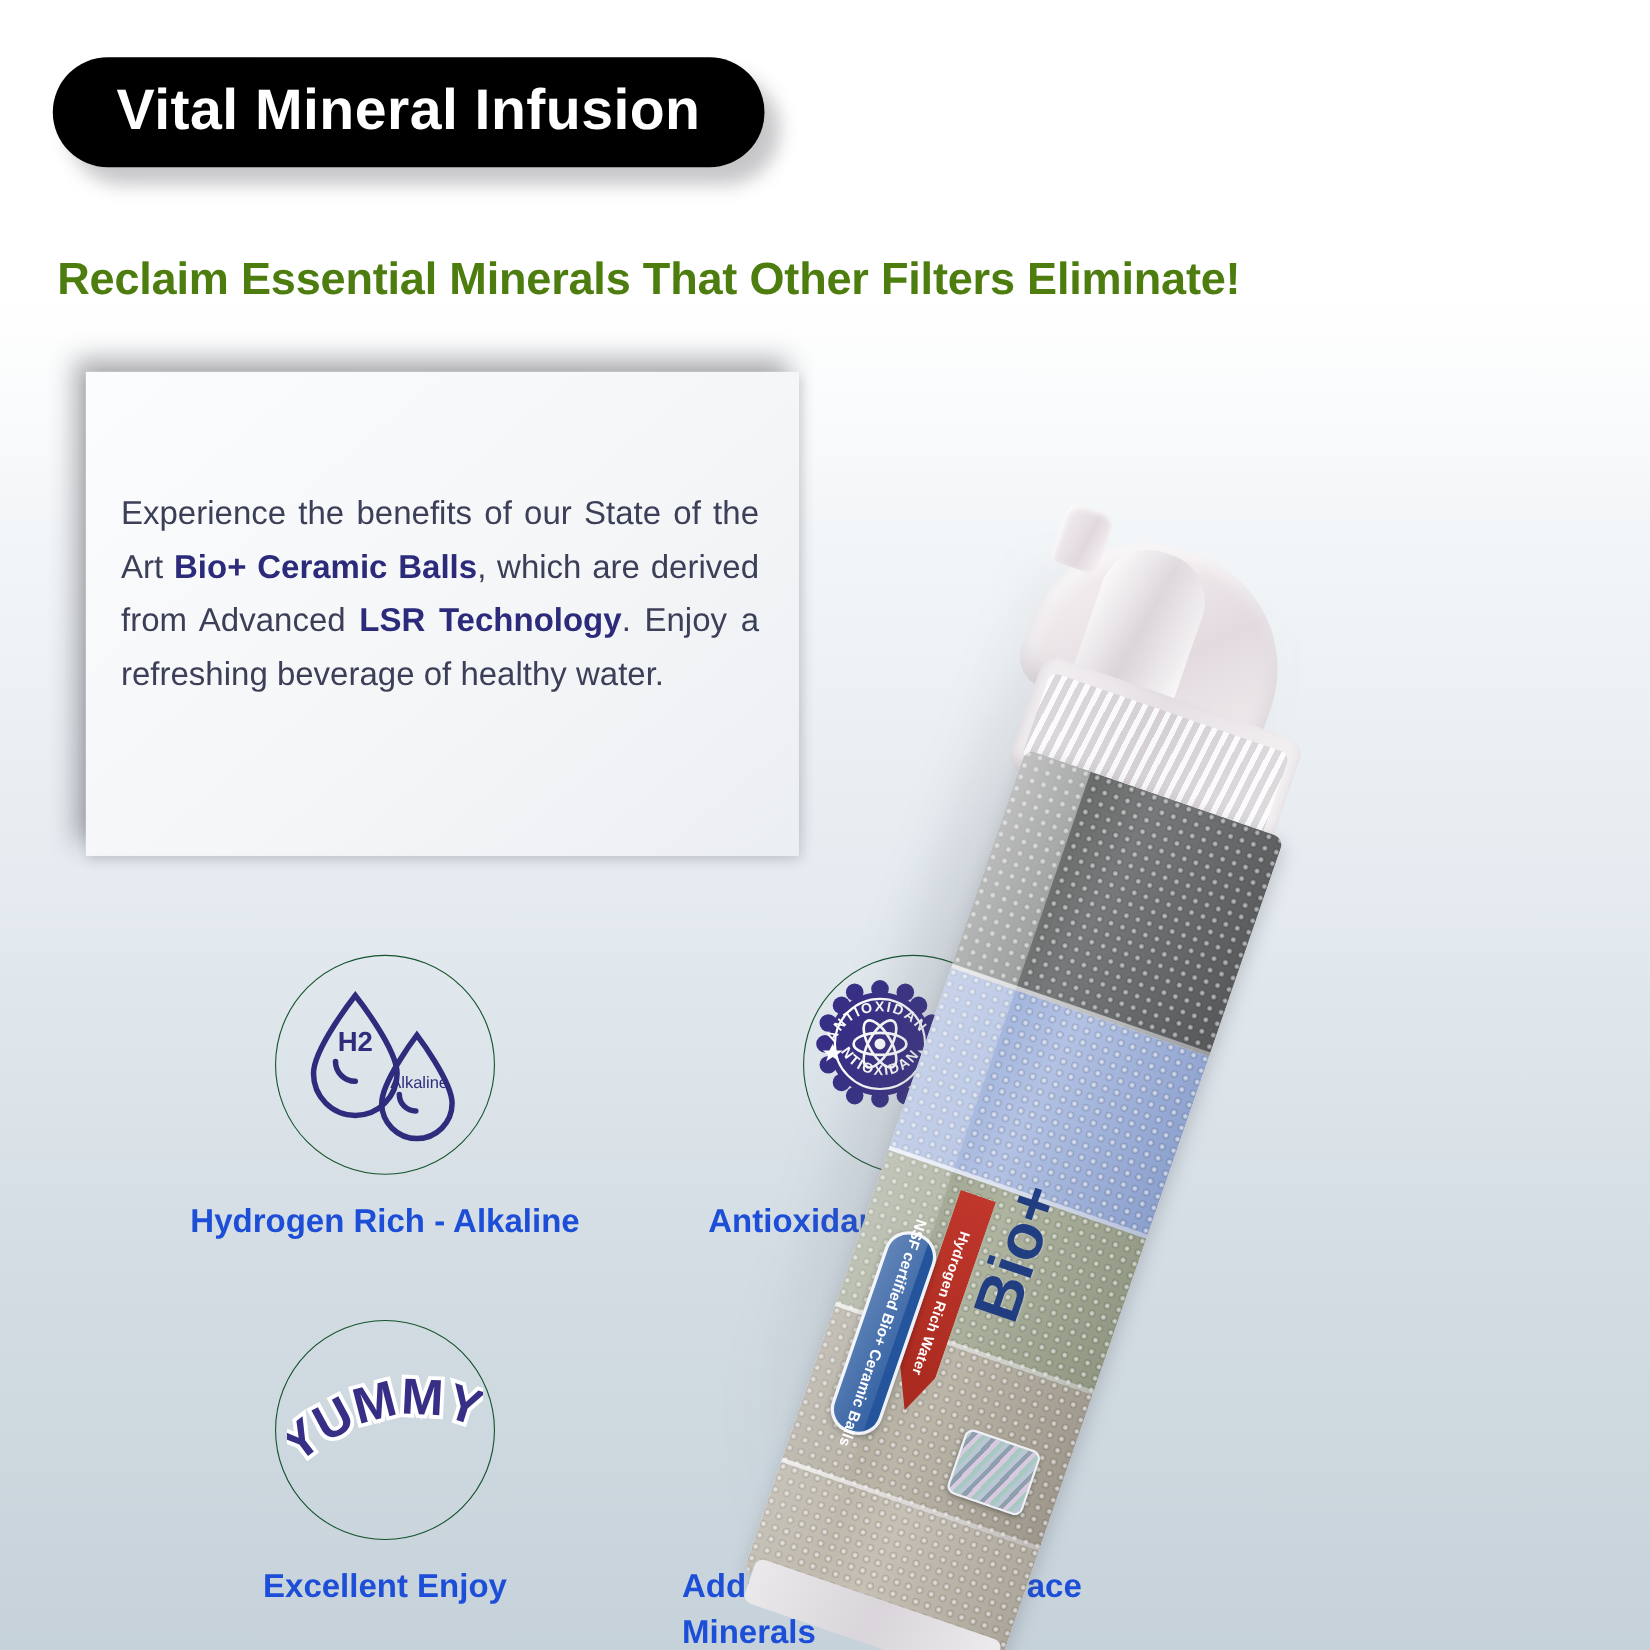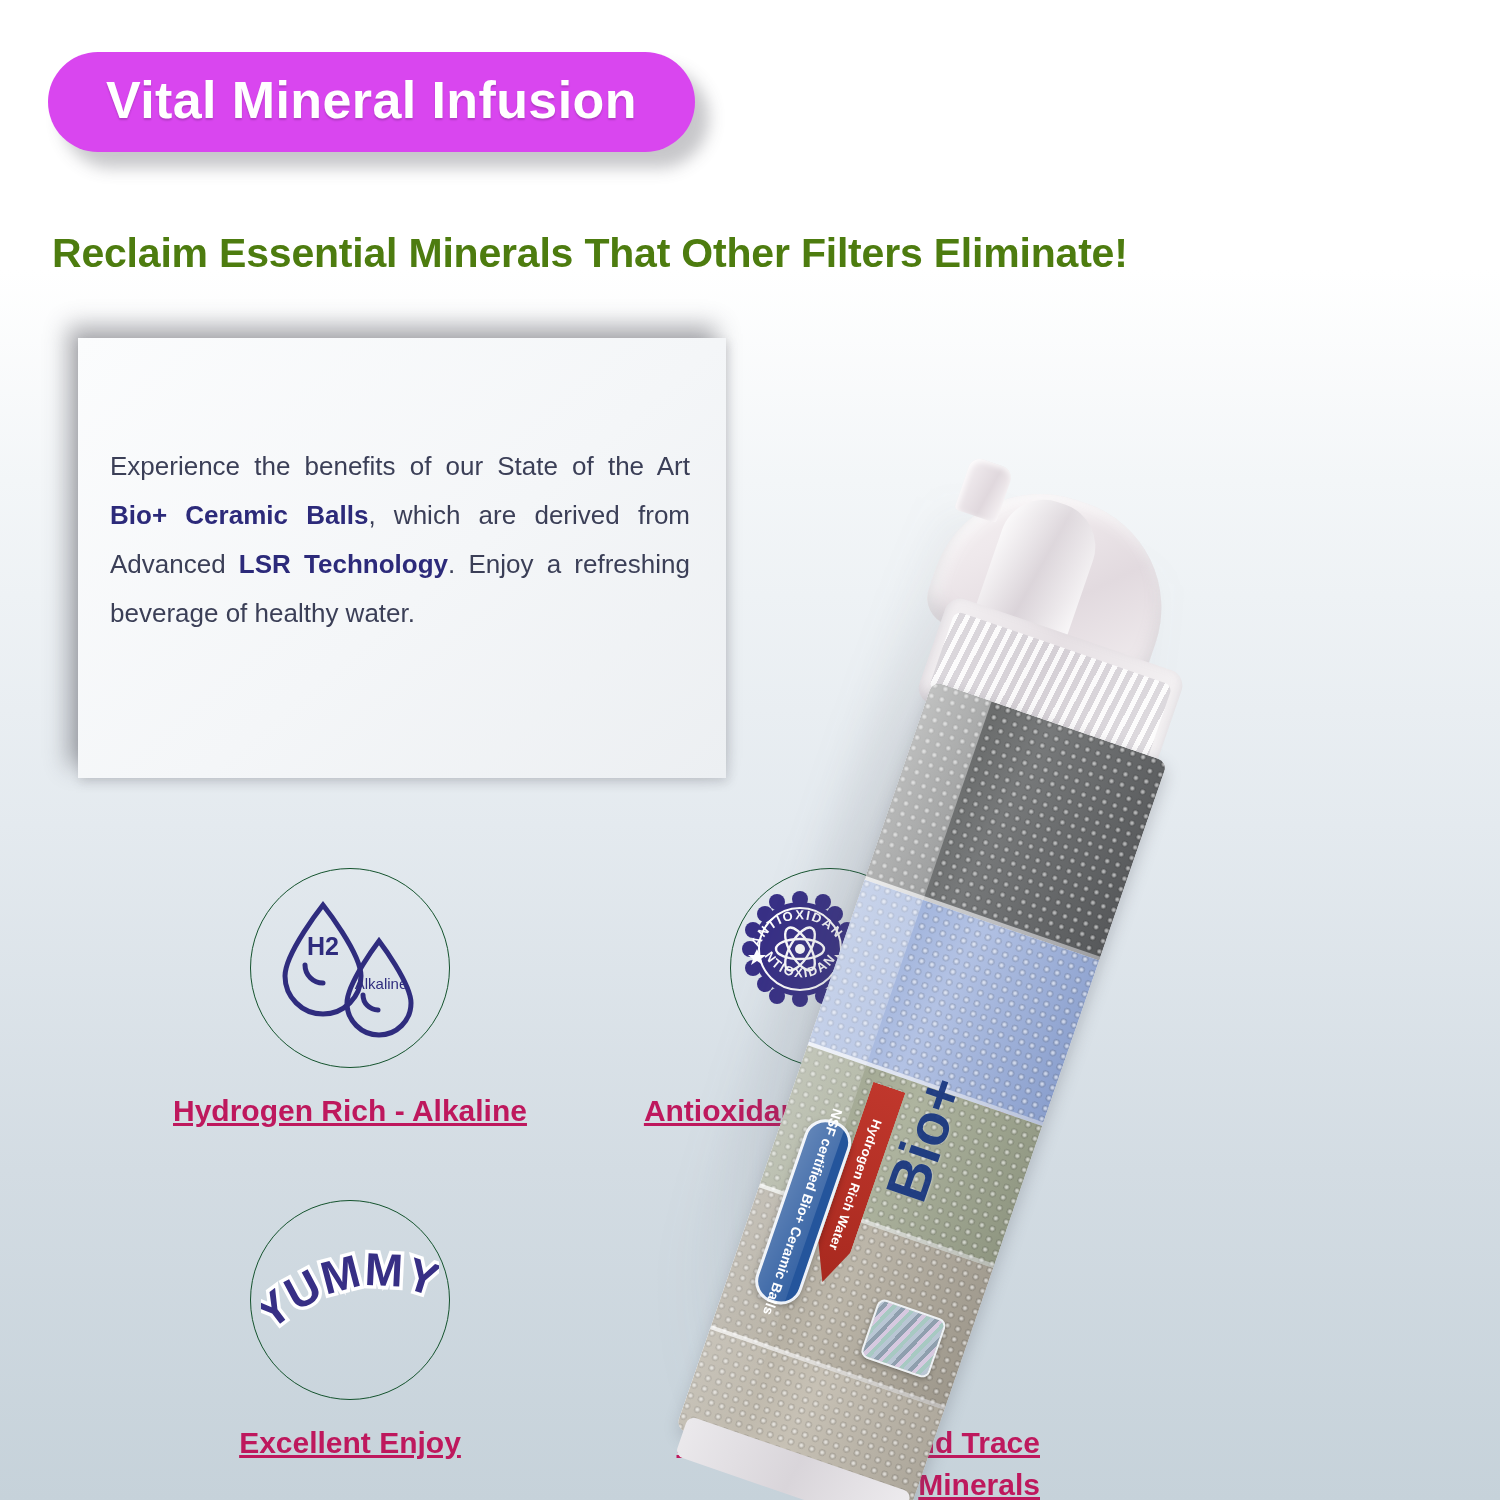--- a/index.html
+++ b/index.html
@@ -6,21 +6,21 @@
   body{
     width:1500px;height:1500px;overflow:hidden;position:relative;
     font-family:"Liberation Sans", sans-serif;
     background:linear-gradient(to bottom,#ffffff 0%,#ffffff 18%,#f3f6f8 32%,#e4eaef 55%,#d3dce3 78%,#c6d2da 100%);
   }
 
   
   .title-badge{
     position:absolute;left:48px;top:52px;
     padding:22px 58px 26px 58px;
-    background:#d946ef;border-radius:70px;
+    background:#000000;border-radius:70px;
     box-shadow:14px 16px 16px rgba(70,70,80,.30);
   }
   .title-badge .txt{
     color:#ffffff;font-size:52px;font-weight:bold;letter-spacing:.4px;
     line-height:1;white-space:nowrap;
     text-shadow:0 2px 2px rgba(0,0,0,.18);
   }
 
   
   .subtitle{
@@ -30,37 +30,37 @@
   }
 
   
   .body-card{
     position:absolute;left:78px;top:338px;width:648px;height:440px;
     background:linear-gradient(140deg,#fbfcfd 0%,#f4f6f8 55%,#eceff2 100%);
     box-shadow:-10px -12px 22px rgba(60,60,70,.42), 2px 4px 10px rgba(60,60,70,.18);
   }
   .body-card .para{
     position:absolute;left:32px;right:36px;top:104px;
-    font-size:26px;line-height:49px;color:#3b3f57;
+    font-size:30px;line-height:49px;color:#3b3f57;
     text-align:justify;
   }
   .body-card .para b{color:#2C2A7A;font-weight:bold;}
 
   
   .features{position:absolute;left:110px;top:868px;width:960px;}
   .feat-row{display:flex;}
   .feat{width:480px;display:flex;flex-direction:column;align-items:center;}
   .feat .circle{
     width:200px;height:200px;border-radius:50%;
     border:1px solid #14532d;box-sizing:border-box;
     display:flex;align-items:center;justify-content:center;position:relative;
   }
   .feat .cap{
-    margin-top:22px;text-align:right;color:#be185d;
-    font-size:30px;font-weight:bold;line-height:42px;max-width:420px;text-decoration:underline;
+    margin-top:22px;text-align:left;color:#1d4ed8;
+    font-size:30px;font-weight:bold;line-height:42px;max-width:420px;
   }
   .feat-row.second{margin-top:68px;}
 
   
   .product{
     position:absolute;left:905px;top:495px;width:620px;height:1020px;
     transform:rotate(19deg);transform-origin:28% 8%;
   }
   .cart-shadow{
     position:absolute;left:18px;top:58px;width:290px;height:980px;

